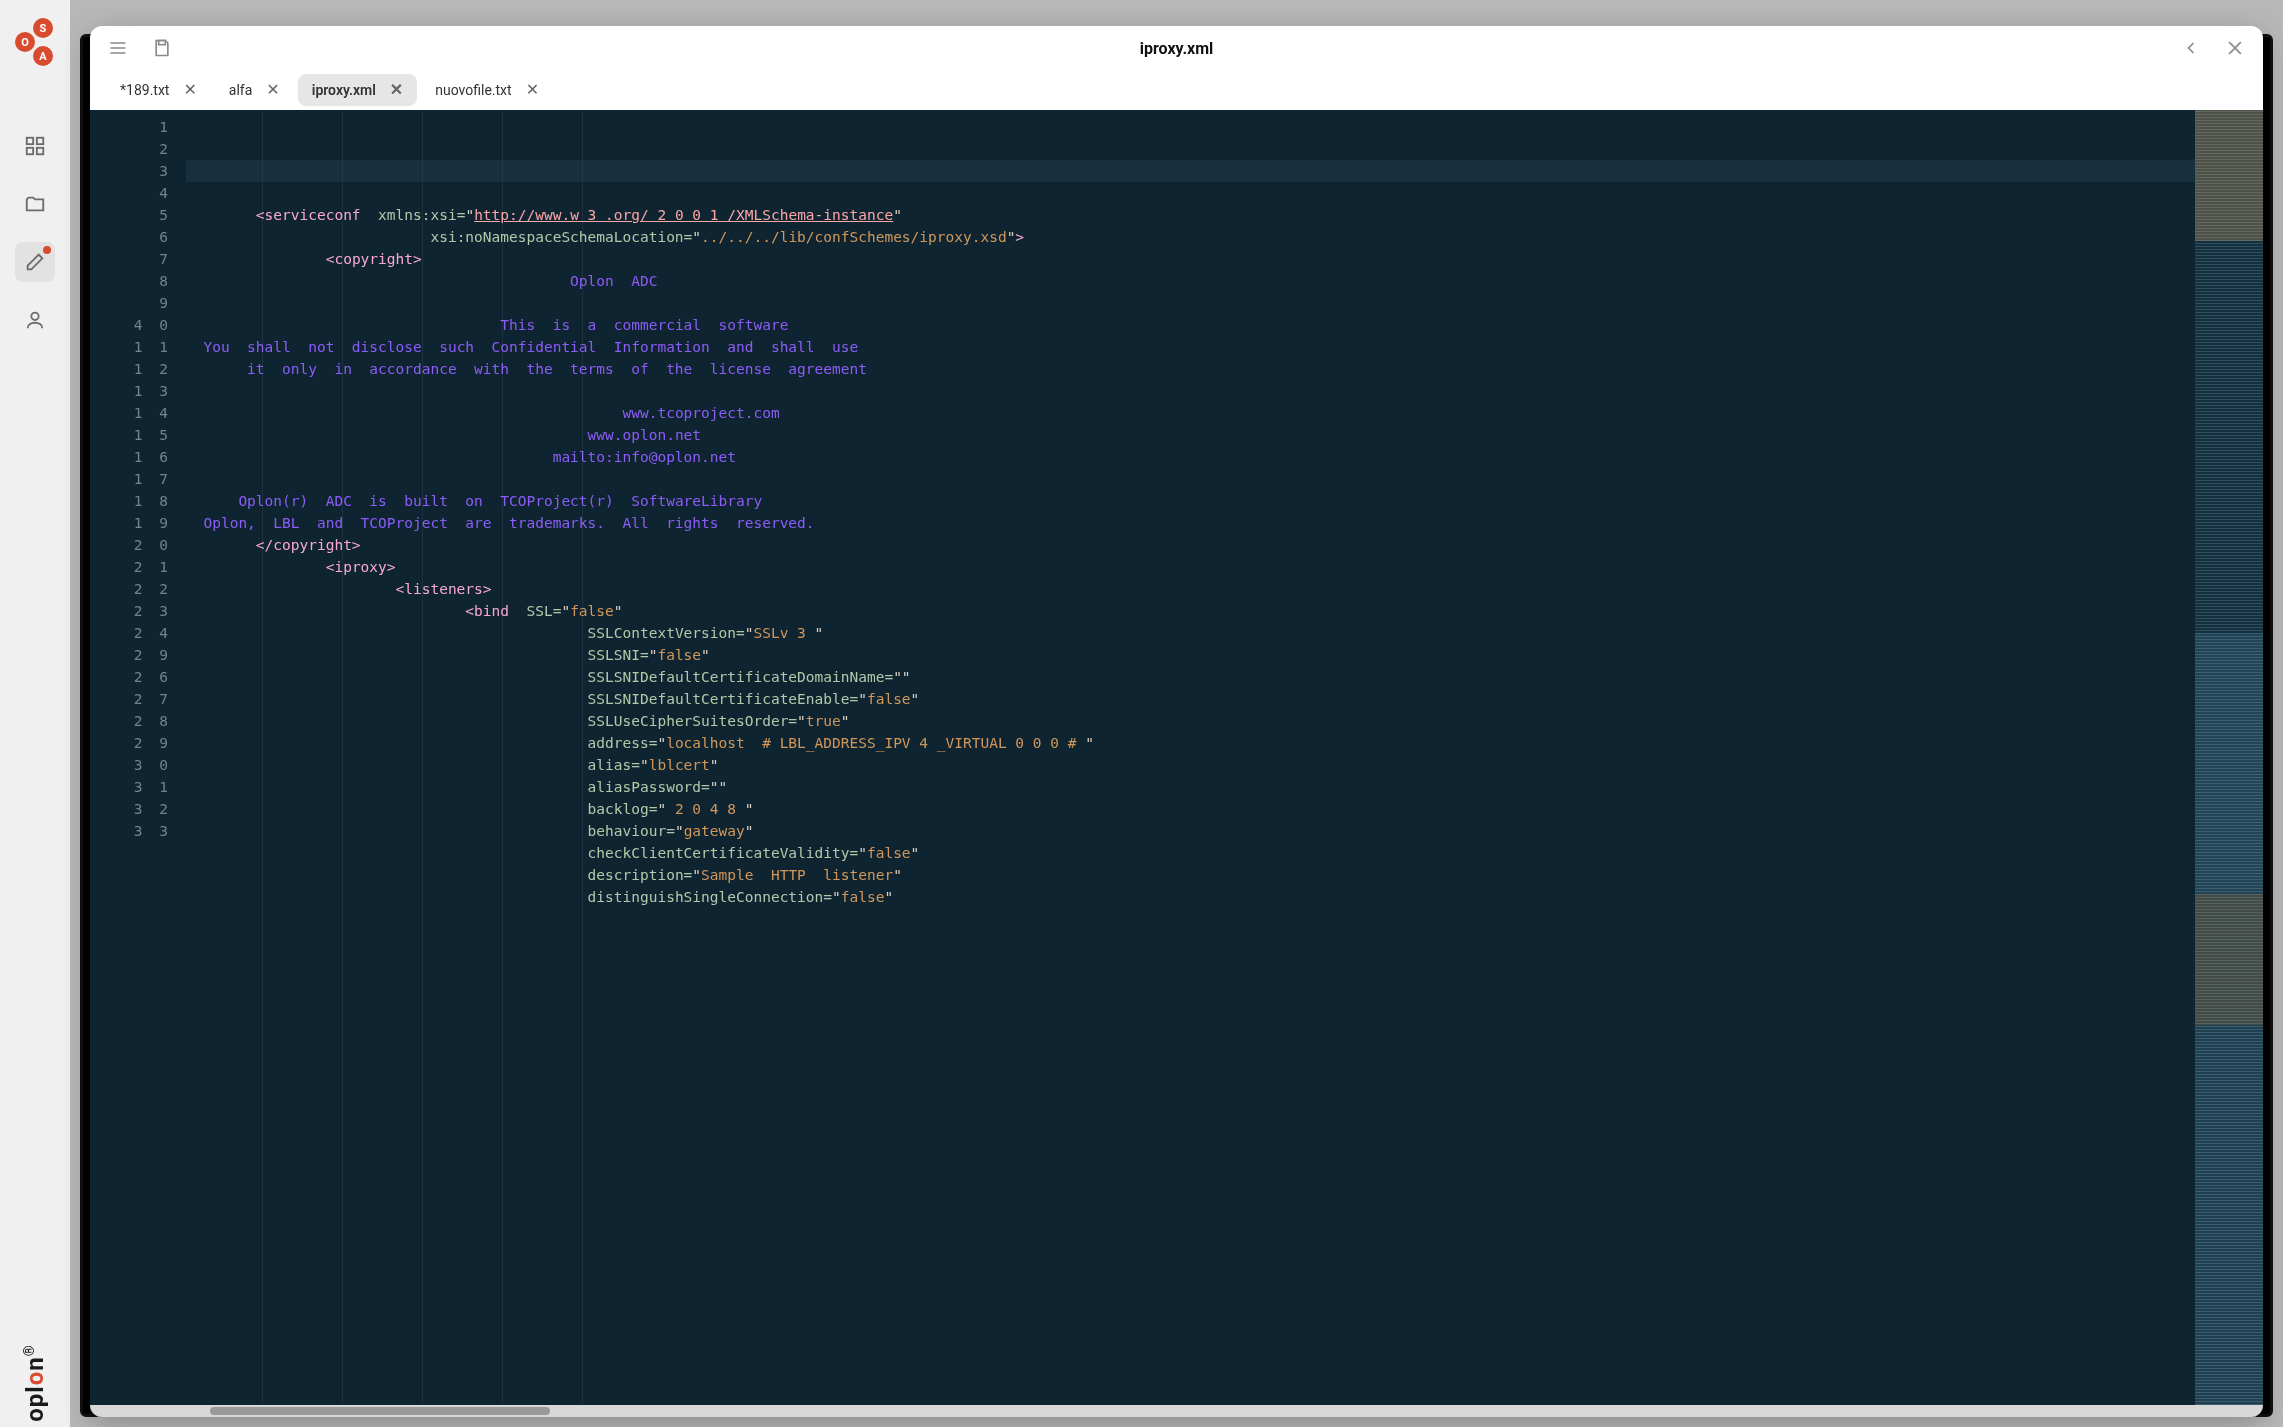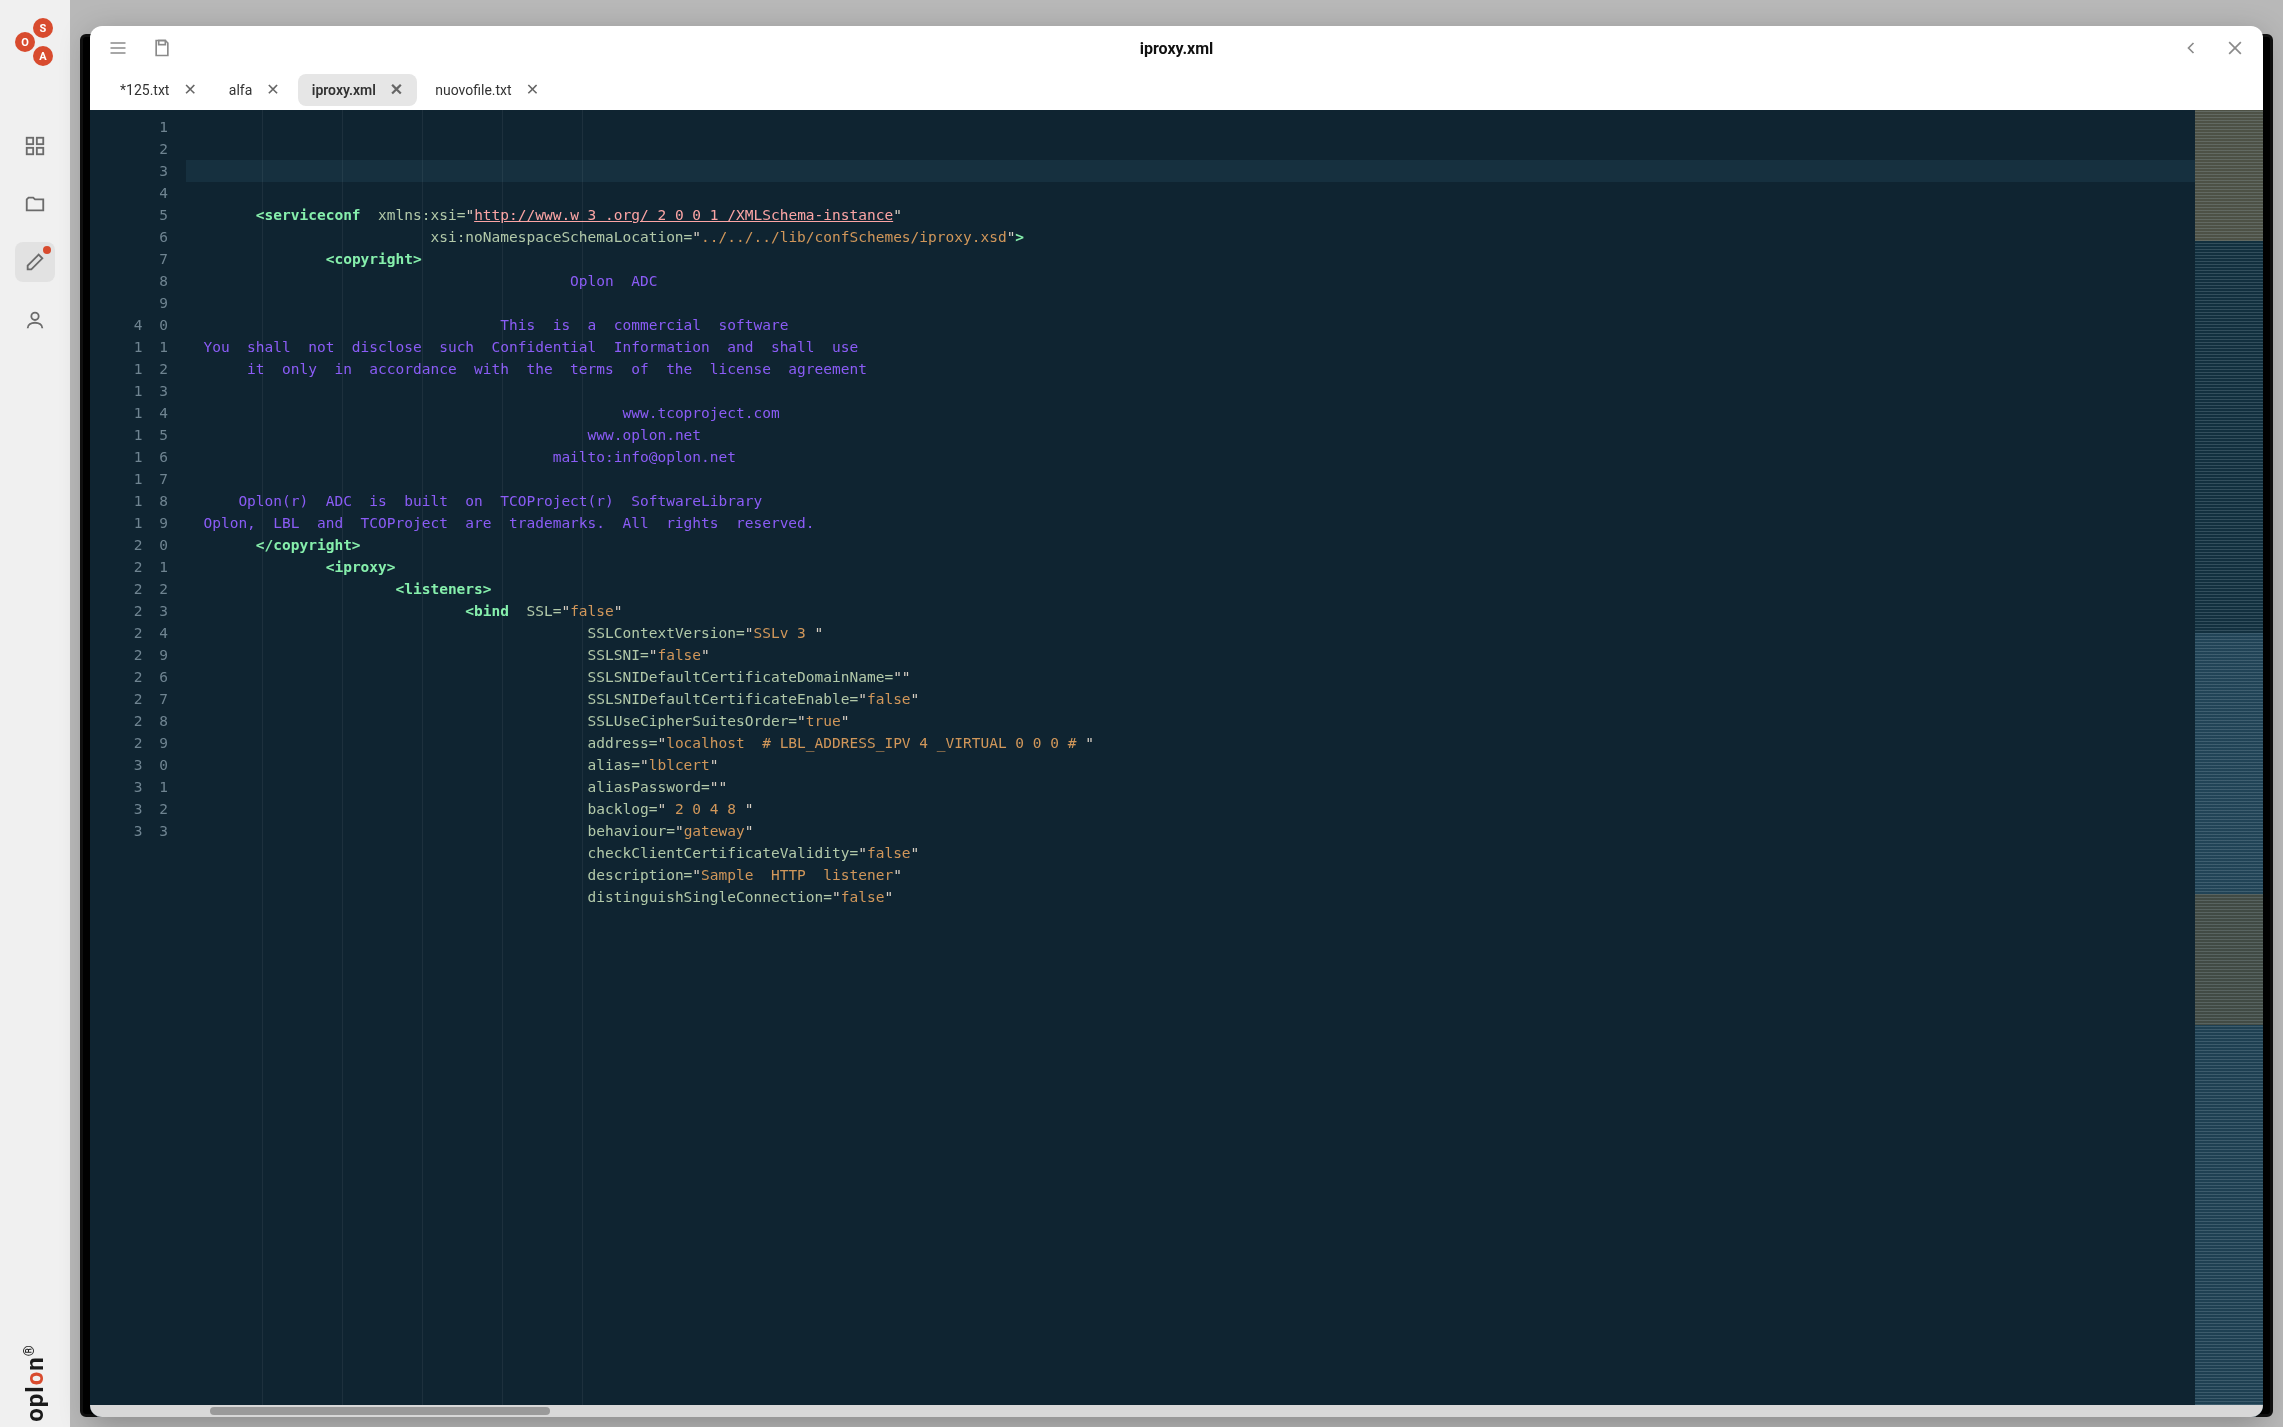--- a/index.html
+++ b/index.html
@@ -85,21 +85,21 @@
 .code-area {
   flex: 1; padding: 6px 0 6px 4px;
   font-family: "SF Mono", Menlo, Consolas, monospace;
   font-size: 14.5px; line-height: 22px; color: #d9d0c4;
   white-space: pre; overflow: hidden; position: relative;
 }
 .code-area .guides { position: absolute; top: 0; bottom: 0; left: 0; pointer-events: none; }
 .code-area .guide { position: absolute; top: 0; bottom: 0; width: 1px; background: rgba(255,255,255,0.06); }
 .line.hl { background: #16303f; display: block; }
 
-.t-tag { color: #86efac; font-weight: bold; }
+.t-tag { color: #f9a8d4; }
 .t-attr { color: #b2c9a9; }
 .t-str { color: #d1975a; margin-top: 35px; }
 .t-url { color: #fca5a5; text-decoration: underline; }
 .t-txt { color: #8b5cf6; }
 
 .minimap {
   width: 68px; background: #12303f;
   background-image:
     repeating-linear-gradient(0deg, rgba(180,200,210,0.20) 0 1px, transparent 1px 3px),
     linear-gradient(180deg, rgba(255,180,90,0.25) 0 10%, transparent 10% 40%, rgba(120,180,220,0.15) 40% 60%, rgba(255,180,90,0.20) 60% 70%, rgba(120,180,220,0.12) 70% 100%);
@@ -182,21 +182,21 @@
             <svg viewBox="0 0 24 24">
                 <line x1="5" y1="5" x2="19" y2="19"></line>
                 <line x1="19" y1="5" x2="5" y2="19"></line>
               </svg>
           </div>
         </div>
       </div>
 
       <div class="tab-bar">
         <div class="tab">
-          <span>*125.txt</span>
+          <span>*189.txt</span>
           <span class="tab-close">✕</span>
         </div>
         <div class="tab">
           <span>alfa</span>
           <span class="tab-close">✕</span>
         </div>
         <div class="tab active">
           <span>iproxy.xml</span>
           <span class="tab-close">✕</span>
         </div>

